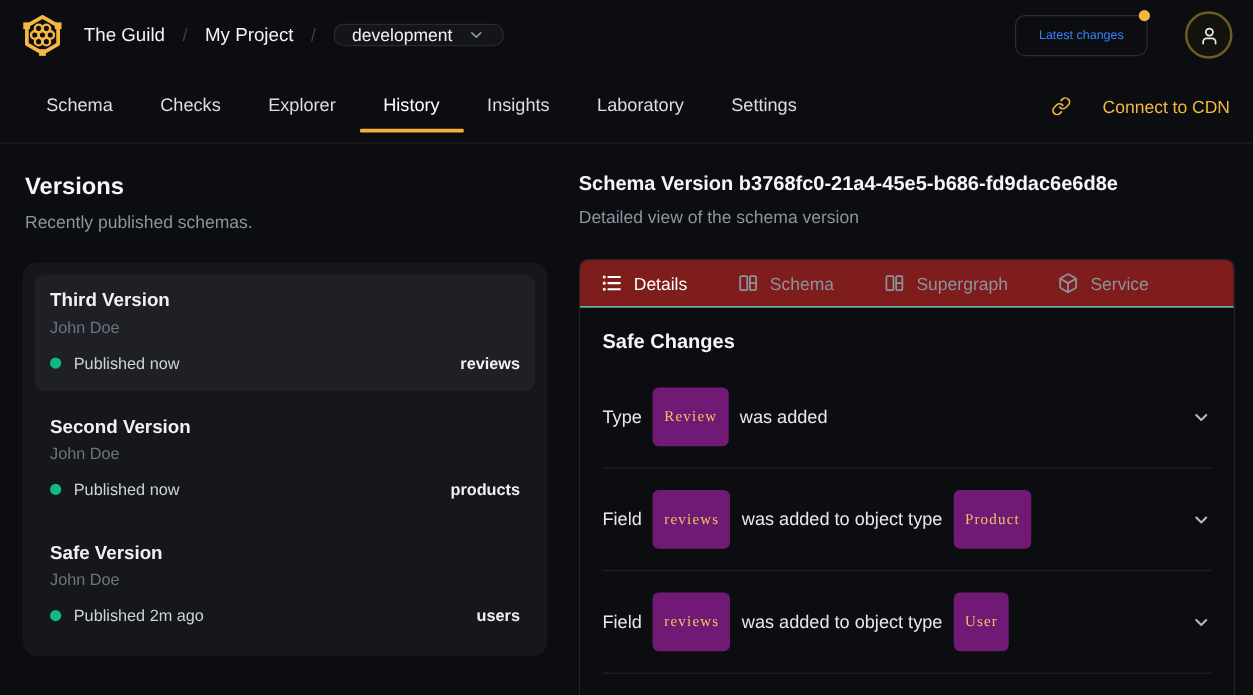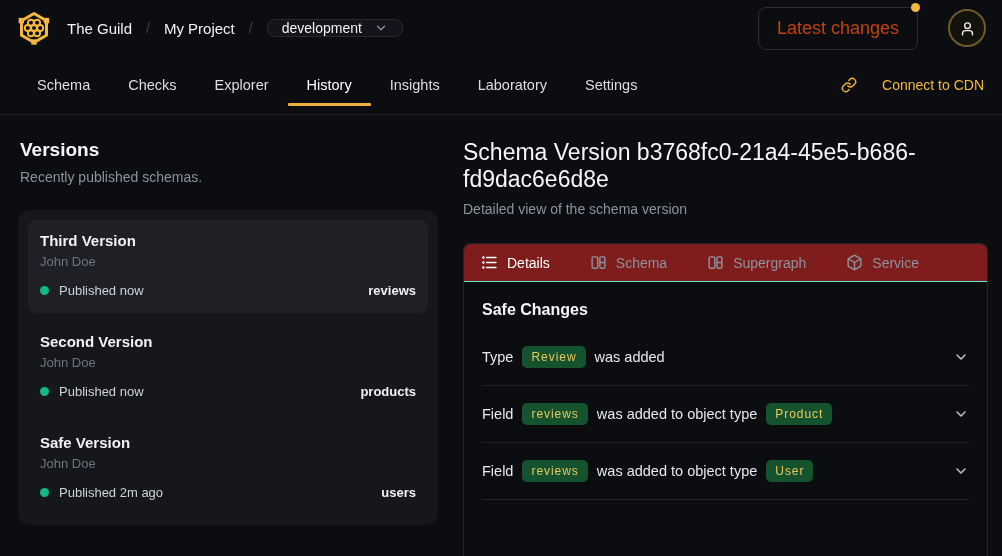--- a/index.html
+++ b/index.html
@@ -20,21 +20,21 @@
   .env-btn {
     display:flex; align-items:center; gap:12px; margin-left:14px;
     background:#13151a; border:1px solid #282b31; border-radius:8px;
     padding:0 14px; color:#f2f3f5; font-size:14px; cursor:pointer;
   }
   .env-chevron { color:#8b8f99; }
 
   .top-right { margin-left:auto; display:flex; align-items:center; }
   .latest-btn {
     position:relative; border:1px solid #2a2d33; border-radius:8px; background:transparent;
-    padding:10px 18px; color:#c2410c; font-size:18px; cursor:pointer;
+    padding:10px 18px; color:#3b82f6; font-size:10px; cursor:pointer;
     font-family:"Liberation Sans", sans-serif;
     margin-left:10px;
   }
   .notif-dot { position:absolute; top:-5px; right:-3px; width:9px; height:9px; border-radius:50%; background:#f4b740; }
 
   .get-started { margin-left:49px; width:96px; cursor:pointer; }
   .gs-title { font-size:14.5px; font-weight:700; color:#f5f6f7; }
   .gs-sub { font-size:12px; color:#8b919c; margin-top:3px; white-space:nowrap; }
   .gs-bar { height:4px; width:90px; background:#33363c; border-radius:2px; margin-top:6px; overflow:hidden; }
   .gs-fill { height:100%; background:#f4b740; border-radius:2px; }
@@ -73,43 +73,43 @@
   .version-item { border-radius:8px; padding:12px 12px 15px; cursor:pointer; }
   .version-item.selected { background:#1e2025; }
   .v-name { font-size:15px; font-weight:700; color:#f0f1f3; }
   .v-author { margin-top:5px; font-size:13px; color:#6e7480; }
   .v-meta { margin-top:14px; display:flex; align-items:center; font-size:13px; color:#ced2d9; }
   .v-dot { width:9px; height:9px; border-radius:50%; background:#10b981; margin-right:10px; }
   .v-service { margin-left:auto; font-weight:700; color:#f0f1f3; font-size:13px; }
 
   
   .right-col { flex:1; margin-left:25px; display:flex; flex-direction:column; }
-  .detail-title { font-size:23px; font-weight:400; color:#f5f6f7; }
+  .detail-title { font-size:16px; font-weight:700; color:#f5f6f7; }
   .detail-sub { margin-top:8px; font-size:14px; color:#8d93a0; }
   .details-card {
     margin-top:26px; flex:1;
     border:1px solid #22252b; border-bottom:none; border-radius:8px 8px 0 0;
     overflow:hidden; display:flex; flex-direction:column;
   }
   .details-tabs {
     display:flex; align-items:center; gap:40px; flex:none;
     background:#7f1d1d; border-bottom:1px solid #5eead4;
     padding:0 17px; height:38px; font-size:14px; color:#8d929c;
   }
   .dtab { display:flex; align-items:center; gap:9px; cursor:pointer; }
   .dtab.active { color:#ffffff; }
   .details-body { padding:0 18px; }
   .section-title { margin-top:19px; margin-bottom:10px; font-size:16px; font-weight:700; color:#f5f6f7; }
   .change-row {
     display:flex; align-items:center; border-bottom:1px solid #212329;
     padding:17px 0; font-size:14.5px; color:#e7e9ec; cursor:pointer;
   }
   .code-badge {
-    font-family:Liberation Sans, sans-serif; font-size:12px; letter-spacing:0.08em;
-    color:#e9c75f; background:#14532d; padding:4px 9px; border-radius:5px; margin:0 9px;
+    font-family:Liberation Serif, serif; font-size:12px; letter-spacing:0.08em;
+    color:#e9c75f; background:#701a75; padding:16px 9px; border-radius:5px; margin:0 9px;
     white-space:nowrap;
   }
   .row-chevron { margin-left:auto; color:#b8bdc6; }
 </style>
 </head>
 <body>
 
 <div class="topbar">
   <div class="logo-link">
     <svg width="36" height="36" viewBox="0 0 36 36" fill="none">

